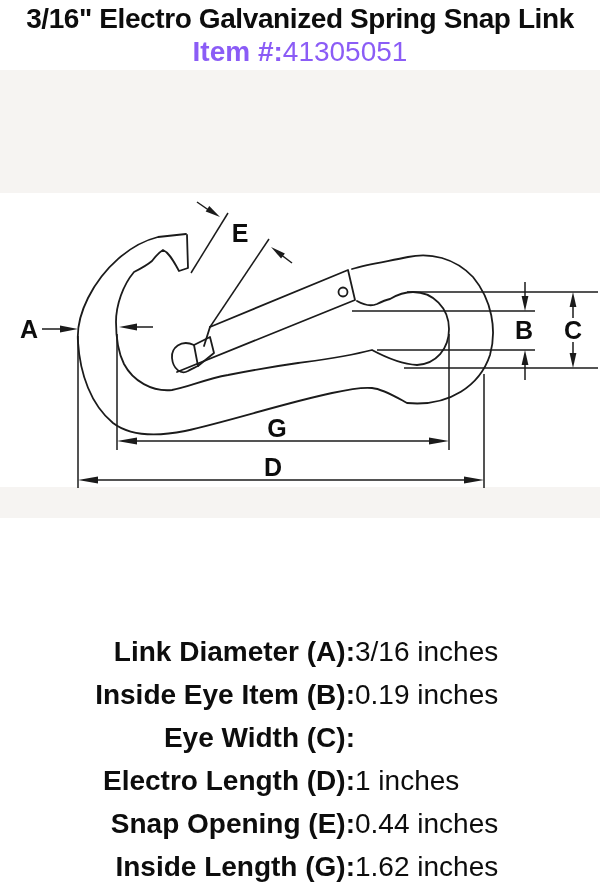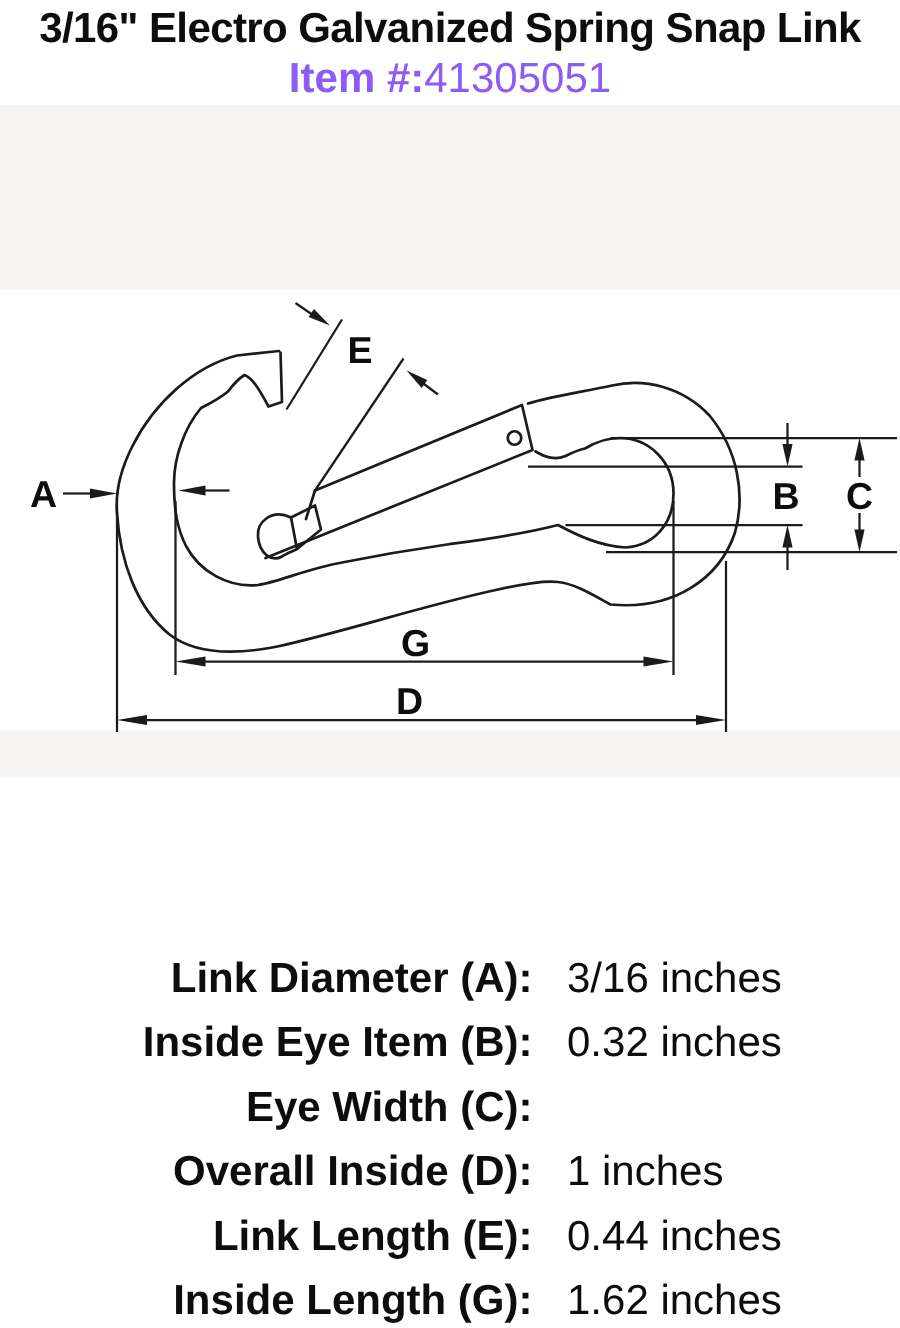--- a/index.html
+++ b/index.html
@@ -15,21 +15,21 @@
   #drawing{position:absolute;top:70px;left:0;}
   .ln{stroke:#1b1b1b;stroke-width:1.8;fill:none;stroke-linejoin:round;stroke-linecap:round;}
   .dim{stroke:#1b1b1b;stroke-width:1.5;fill:none;stroke-linecap:butt;}
   .ah{fill:#1b1b1b;stroke:none;}
   .dlbl{font-family:"Liberation Sans",sans-serif;font-size:25px;font-weight:bold;fill:#0d0d0d;}
   .tint{fill:#f6f4f2;}
   
   #specs{position:absolute;top:630px;left:0;width:600px;}
   .specrow{display:flex;height:43px;line-height:43px;font-size:28px;white-space:nowrap;}
   .speclabel{width:355px;text-align:right;font-weight:bold;flex:0 0 355px;color:#0d0d0d;}
-  .specvalue{margin-left:23px;text-align:left;color:#0d0d0d;}
+  .specvalue{text-align:left;color:#0d0d0d;}
 </style>
 </head>
 <body>
 
 <div id="page">
 
   <div id="titleblock">
     <div id="title">3/16" Electro Galvanized Spring Snap Link</div>
     <div id="itemline"><span class="b">Item #:</span><span>41305051</span></div>
   </div>
@@ -139,31 +139,31 @@
     </g>
   </svg>
 
   <div id="specs">
     <div class="specrow">
       <div class="speclabel">Link Diameter (A):</div>
       <div class="specvalue">3/16 inches</div>
     </div>
     <div class="specrow">
       <div class="speclabel">Inside Eye Item (B):</div>
-      <div class="specvalue">0.32 inches</div>
+      <div class="specvalue">0.19 inches</div>
     </div>
     <div class="specrow">
       <div class="speclabel">Eye Width (C):</div>
     </div>
     <div class="specrow">
-      <div class="speclabel">Overall Inside (D):</div>
+      <div class="speclabel">Electro Length (D):</div>
       <div class="specvalue">1 inches</div>
     </div>
     <div class="specrow">
-      <div class="speclabel">Link Length (E):</div>
+      <div class="speclabel">Snap Opening (E):</div>
       <div class="specvalue">0.44 inches</div>
     </div>
     <div class="specrow">
       <div class="speclabel">Inside Length (G):</div>
       <div class="specvalue">1.62 inches</div>
     </div>
   </div>
 
 </div>
 

